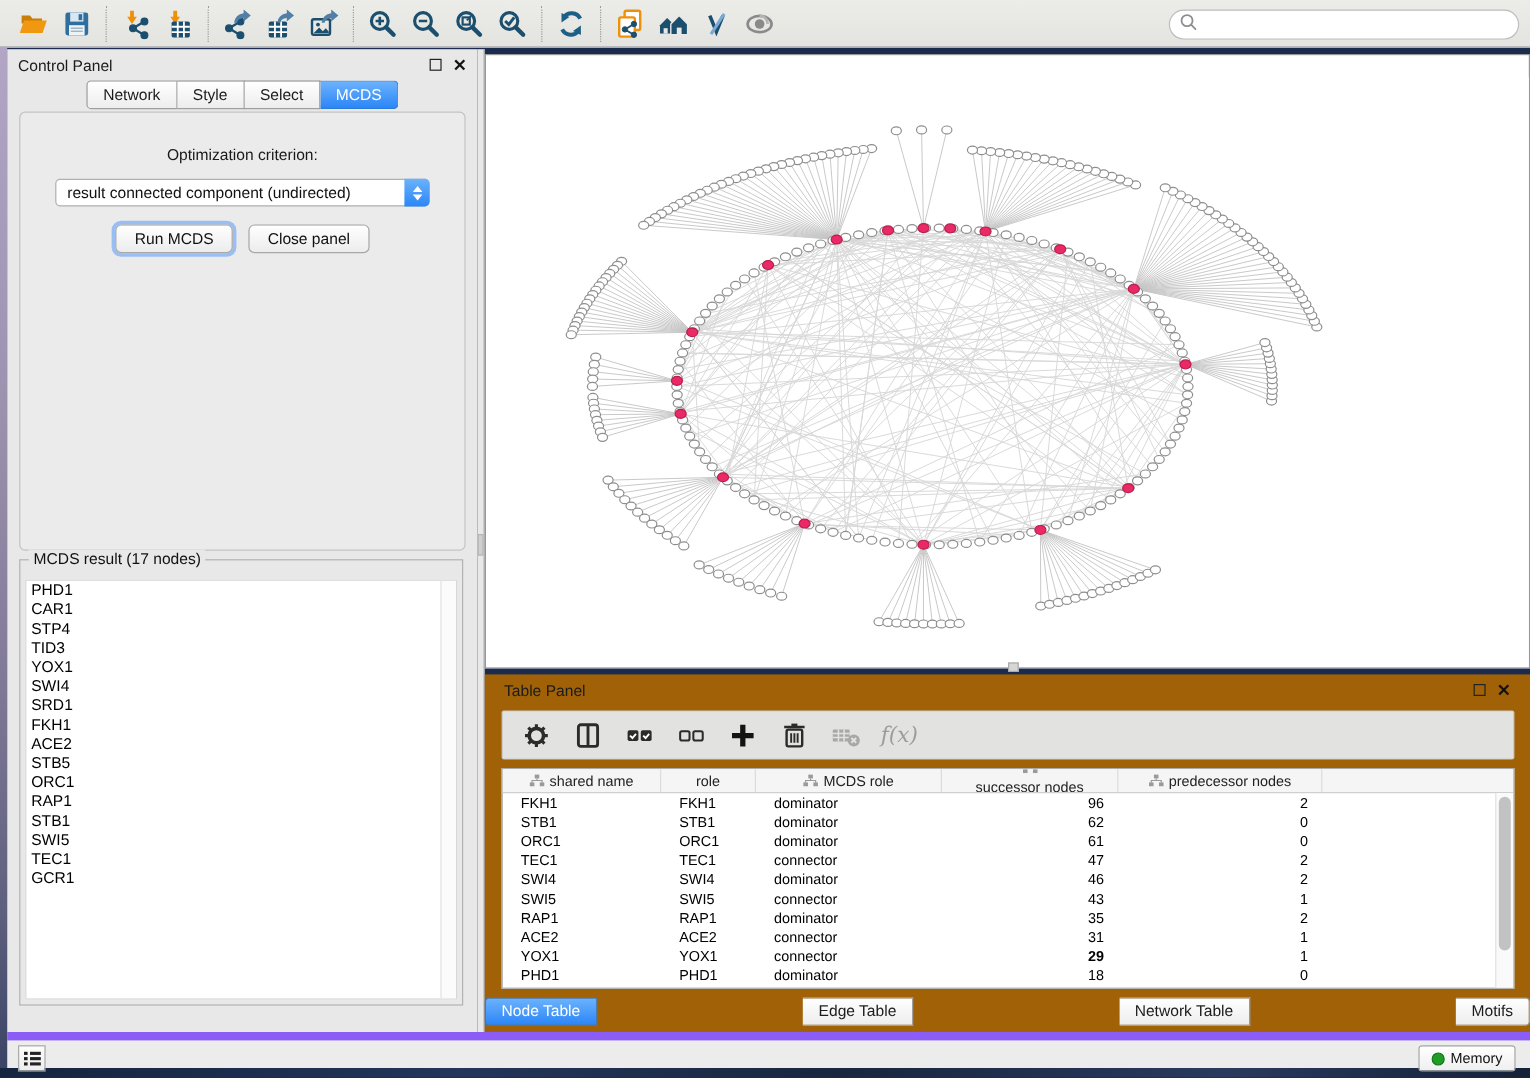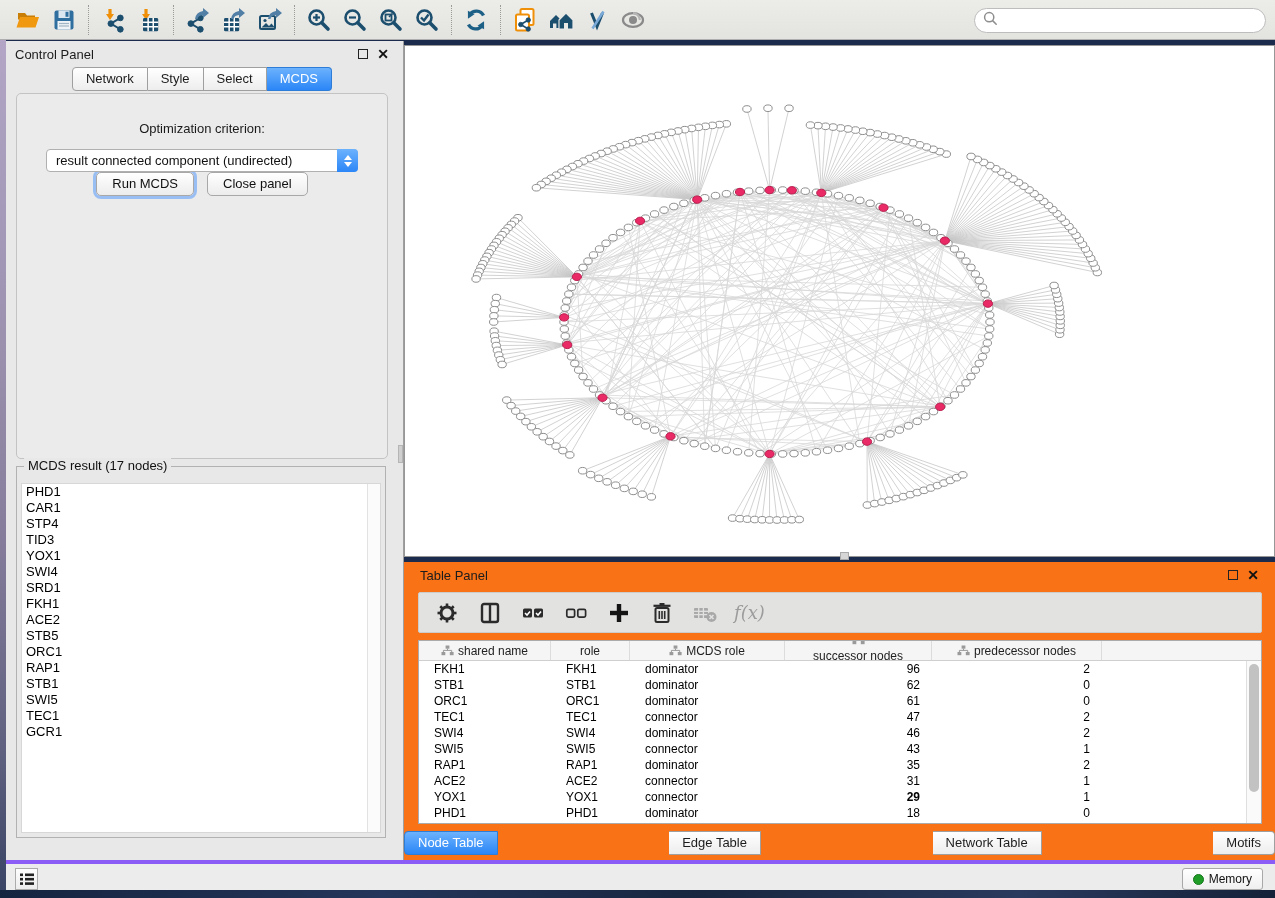--- a/index.html
+++ b/index.html
@@ -48,21 +48,21 @@
     background:#ebebeb; border:1px solid #c3c3c3; border-radius:5px; }
   .opt-label { text-align:center; font-size:13px; color:#1a1a1a; margin-top:27px; }
   .dropdown { margin:13px auto 0; width:312px; height:23px; background:#fff;
     border:1px solid #b0b0b0; border-radius:4px; position:relative;
     font-size:13px; color:#111; line-height:21px; padding-left:9px; }
   .dd-stepper { position:absolute; right:-1px; top:-1px; width:21px; height:23px;
     background:linear-gradient(#6cb2fd,#2b86f7); border-radius:0 4px 4px 0;
     display:flex; flex-direction:column; align-items:center; justify-content:center; gap:2px; }
   .dd-stepper .tri-up { width:0; height:0; border-left:4px solid transparent; border-right:4px solid transparent; border-bottom:5px solid #fff; }
   .dd-stepper .tri-dn { width:0; height:0; border-left:4px solid transparent; border-right:4px solid transparent; border-top:5px solid #fff; }
-  .btn-row { display:flex; justify-content:center; gap:13px; }
+  .btn-row { display:flex; justify-content:center; gap:13px; margin-top:15px; }
   .mac-btn { background:linear-gradient(#ffffff,#ececec); border:1px solid #a8a8a8;
     border-radius:5px; font-size:13px; color:#111; padding:3px 15px 4px;
     font-family:"Liberation Sans",sans-serif; }
   .mac-btn.focus { box-shadow:0 0 0 3px rgba(98,160,250,.6); }
 
   #result-fieldset { position:absolute; left:10px; right:12px; top:425px; height:372px;
     border:1px solid #b2b2b2; }
   #result-legend { position:absolute; top:-9px; left:7px; background:#e8e8e8;
     padding:0 4px; font-size:13px; color:#111; }
   #result-list { position:absolute; left:4px; right:4px; top:16px; bottom:4px;
@@ -78,21 +78,21 @@
     border-bottom:1px solid #a8a8a8; position:relative;
     display:flex; align-items:center; justify-content:center; }
   .traffic { position:absolute; left:9px; top:3px; display:flex; gap:7px; }
   .tl { width:11px; height:11px; border-radius:50%; }
   #net-title { font-size:12px; color:#333; }
   #net-canvas { position:absolute; left:0; top:18px; right:0; bottom:0; background:#fff; }
   #net-grip { position:absolute; left:50%; bottom:-4px; width:9px; height:8px;
     background:#d6d6d6; border:1px solid #aaa; }
 
   
-  #table-panel { position:absolute; left:404px; top:562px; right:0; bottom:38px; background:#f97316; }
+  #table-panel { position:absolute; left:404px; top:562px; right:0; bottom:38px; background:#a16207; }
   #tp-toolbar { position:absolute; left:14px; right:13px; top:30px; height:41px;
     background:#e2e2e1; border:1px solid #cccccb; border-radius:2px;
     display:flex; align-items:center; padding-left:14px; gap:15px; }
   .tp-btn { width:28px; height:28px; display:flex; align-items:center; justify-content:center; }
   .fx-label { font-family:"DejaVu Serif", serif; font-style:italic; font-size:18px; color:#9c9c9c; }
 
   #data-table { position:absolute; left:14px; right:13px; top:78px; height:184px;
     background:#fff; border:1px solid #ababab; }
   #tbl-header { display:flex; height:20px; background:#f5f5f5; border-bottom:1px solid #cfcfcf; }
   .th { display:flex; align-items:center; justify-content:center; gap:4px;
@@ -104,21 +104,21 @@
   .td.txt { padding-left:15px; }
   #tbl-scroll { position:absolute; right:0; top:20px; bottom:0; width:15px;
     background:#fafafa; border-left:1px solid #e0e0e0; }
   #tbl-thumb { position:absolute; left:2px; right:2px; top:3px; height:128px;
     background:#c2c2c2; border-radius:6px; }
 
   #tp-tabs { position:absolute; left:0; right:0; top:269px; display:flex; justify-content:space-between; }
 
   
   #statusbar { position:absolute; left:6px; right:0; bottom:8px; height:30px;
-    background:#ececec; border-top:4px solid #8b5cf6; }
+    background:#ececec; border-top:7px solid #8b5cf6; }
   #list-btn { position:absolute; left:9px; top:4px; width:23px; height:22px;
     background:linear-gradient(#fdfdfd,#ededed); border:1px solid #ababab;
     display:flex; align-items:center; justify-content:center; }
   #memory-btn { position:absolute; right:12px; top:4px; height:22px;
     background:linear-gradient(#ffffff,#efefef); border:1px solid #a8a8a8; border-radius:3px;
     display:flex; align-items:center; gap:5px; padding:0 10px; font-size:12px; color:#111; }
   .green-dot { width:11px; height:11px; border-radius:50%; background:#1f9d27;
     border:1px solid #14771b; }
 </style>
 </head>

